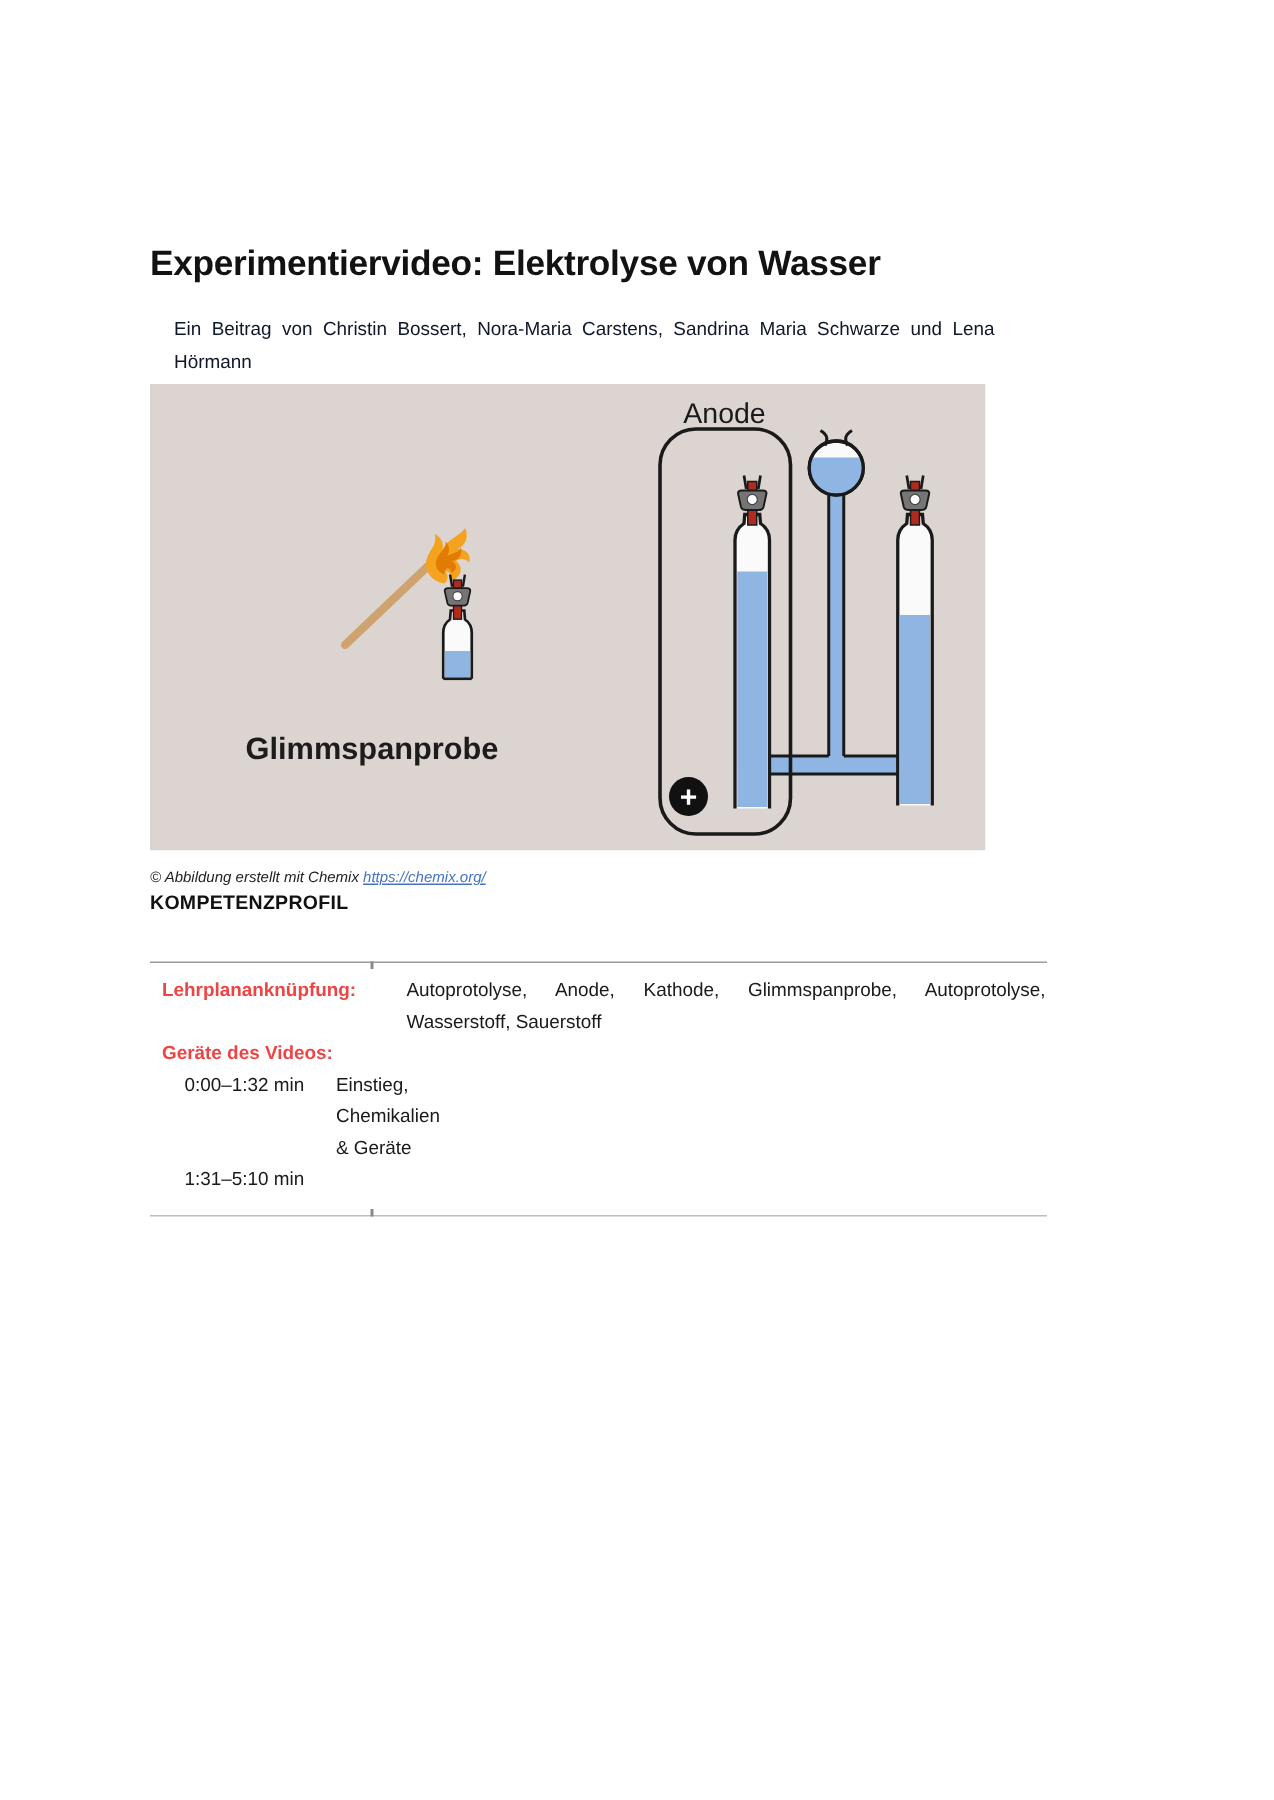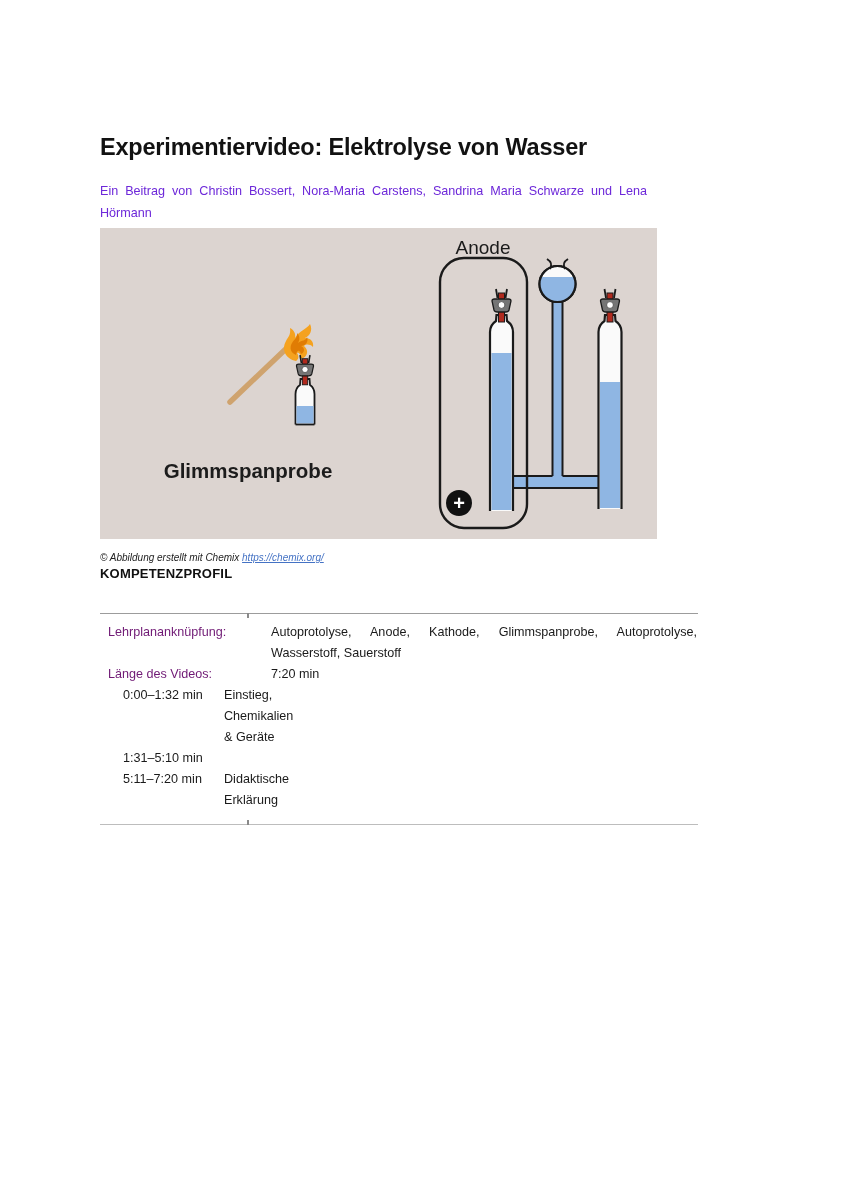--- a/index.html
+++ b/index.html
@@ -3,29 +3,30 @@
 <meta charset="utf-8">
 <style>
   html,body{margin:0;padding:0;background:#ffffff;}
   .page{
     position:relative;
     width:849px;height:901px;
     background:#ffffff;
     font-family:"Liberation Sans",sans-serif;
     color:#1a1a1a;
     overflow:hidden;
+    margin-top:28px;
   }
   .title{
     position:absolute;left:100px;top:118px;width:620px;
     font-size:23.5px;font-weight:bold;color:#121212;
     letter-spacing:-0.2px;
   }
   .byline{
-    position:absolute;left:100px;top:167px;width:547px;
-    font-size:12.6px;line-height:22px;text-align:justify;color:#6d28d9;
+    position:absolute;left:116px;top:167px;width:547px;
+    font-size:12.6px;line-height:22px;text-align:justify;color:#0f172a;
   }
   .figure{
     position:absolute;left:100px;top:228px;width:557px;height:311px;
   }
   .figure svg{display:block;}
   .fig-caption{
     position:absolute;left:100px;top:542px;width:560px;
     font-size:10px;font-style:italic;color:#222;
   }
   .fig-caption a{color:#4472c4;text-decoration:underline;}
@@ -38,21 +39,21 @@
     border-top:1.5px solid #9c9c9c;
     border-bottom:1.5px solid #bdbdbd;
     padding:8px 0 13px 0;
     font-size:12.6px;line-height:21px;
     box-sizing:border-box;
   }
   .kp-tick{position:absolute;left:147px;width:2px;height:5px;background:#8a8a8a;}
   .kp-tick.top{top:-1px;}
   .kp-tick.bottom{bottom:-1px;}
   .kp-row{display:grid;grid-template-columns:148px 1fr;}
-  .kp-label{font-weight:normal;padding-left:8px;color:#701a75;}
+  .kp-label{font-weight:bold;padding-left:8px;color:#ef4444;}
   .kp-value{padding-left:23px;padding-right:1px;}
   .kp-value.justify{text-align:justify;}
   .kp-seg{display:grid;grid-template-columns:101px auto;}
   .footer{
     position:absolute;left:100px;top:1144px;
     font-size:11.3px;color:#222;
   }
 </style>
 </head>
 <body>
@@ -151,36 +152,31 @@
   <div class="kp-table">
     <div class="kp-tick top"></div>
     <div class="kp-tick bottom"></div>
 
     <div class="kp-row">
       <div class="kp-label">Lehrplananknüpfung:</div>
       <div class="kp-value justify">Autoprotolyse, Anode, Kathode, Glimmspanprobe, Autoprotolyse, Wasserstoff, Sauerstoff</div>
     </div>
 
     <div class="kp-row">
-      <div class="kp-label">Länge des Videos:</div>
-      <div class="kp-value">7:20 min</div>
+      <div class="kp-label">Geräte des Videos:</div>
     </div>
 
     <div class="kp-row">
       <div class="kp-value">
         <div class="kp-seg">
           <span>0:00–1:32 min</span>
           <span>Einstieg, Chemikalien &amp; Geräte</span>
         </div>
         <div class="kp-seg">
           <span>1:31–5:10 min</span>
         </div>
-        <div class="kp-seg">
-          <span>5:11–7:20 min</span>
-          <span>Didaktische Erklärung</span>
-        </div>
       </div>
     </div>
   </div>
 
   <div class="footer">Chemie</div>
 
 </div>
 
 </body></html>

